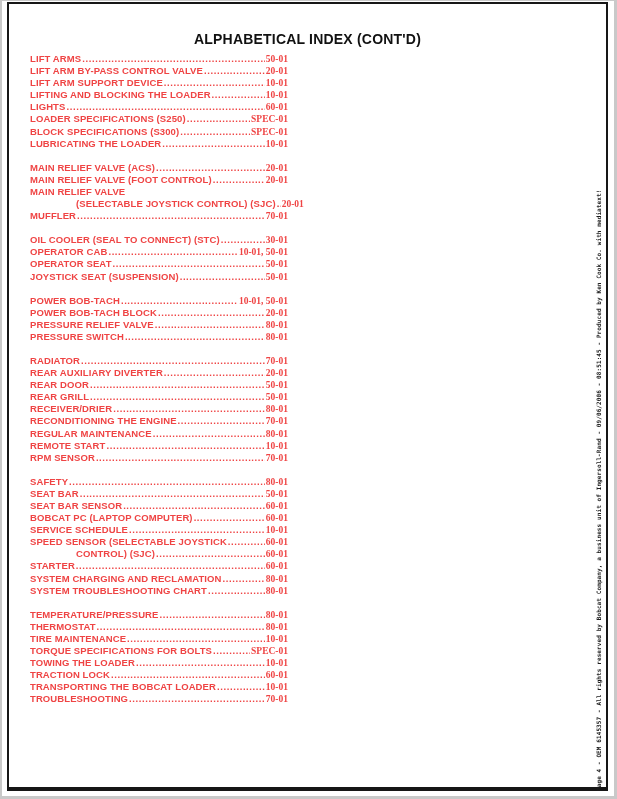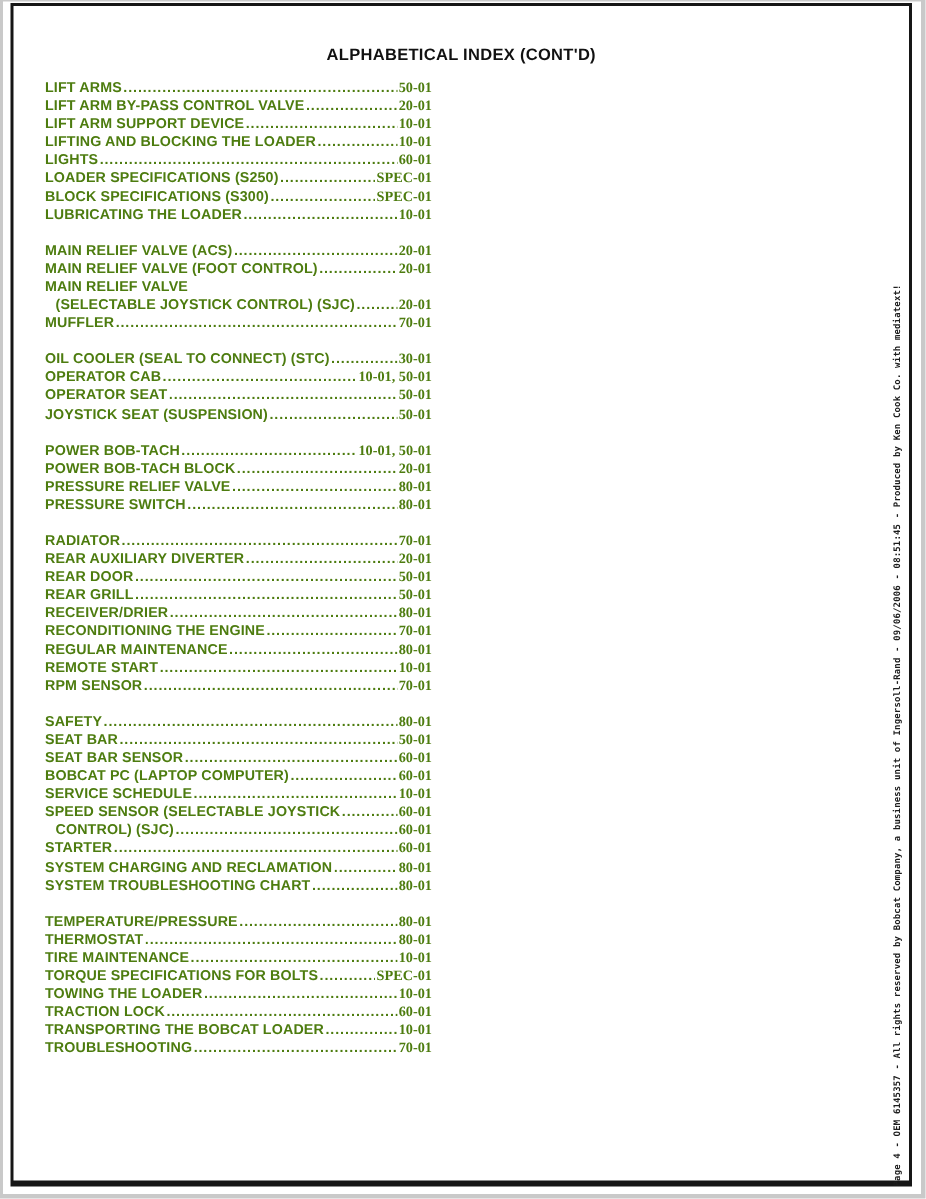--- a/index.html
+++ b/index.html
@@ -21,42 +21,42 @@
     width: 601px; height: 789px;
     border: 2px solid #161616;
     border-bottom-width: 4px;
     box-sizing: border-box;
     background: #ffffff;
   }
   .title {
     position: absolute;
     top: 27px; left: 0; width: 100%;
     text-align: center;
-    font-size: 11px;
+    font-size: 14px;
     font-weight: 700;
     letter-spacing: 0.2px;
     color: #111111;
   }
   .index {
     position: absolute;
     left: 21px; top: 49px;
     width: 258px;
-    color: #4d7c0f;
+    color: #ef4444;
   }
   .group + .group { margin-top: 12px; }
   .row {
     display: flex;
     align-items: baseline;
     height: 12.1px;
     line-height: 12.1px;
     font-size: 9.5px;
     font-weight: 700;
     white-space: nowrap;
   }
-  .row.indent { padding-left: 7px; }
+  .row.indent { padding-left: 7px; margin-left: 39px; }
   .label { flex: 0 0 auto; letter-spacing: 0.1px; }
   .leader {
     flex: 1 1 auto;
     overflow: hidden;
     margin: 0 1px;
     min-width: 4px;
   }
   .leader::after {
     content: "...................................................................................................";
     letter-spacing: 0.6px;

